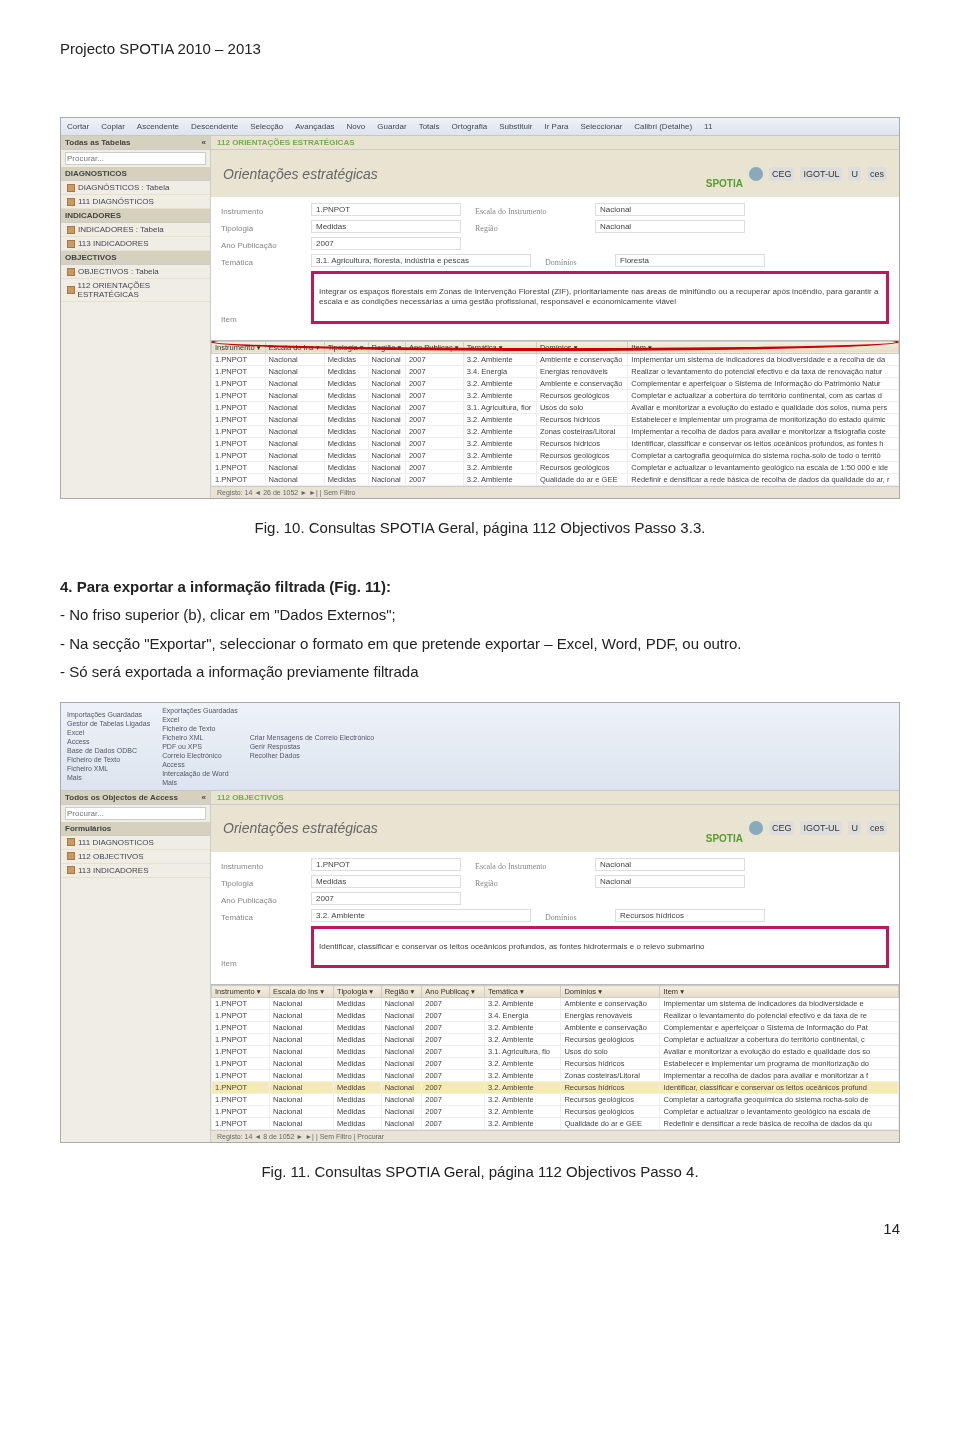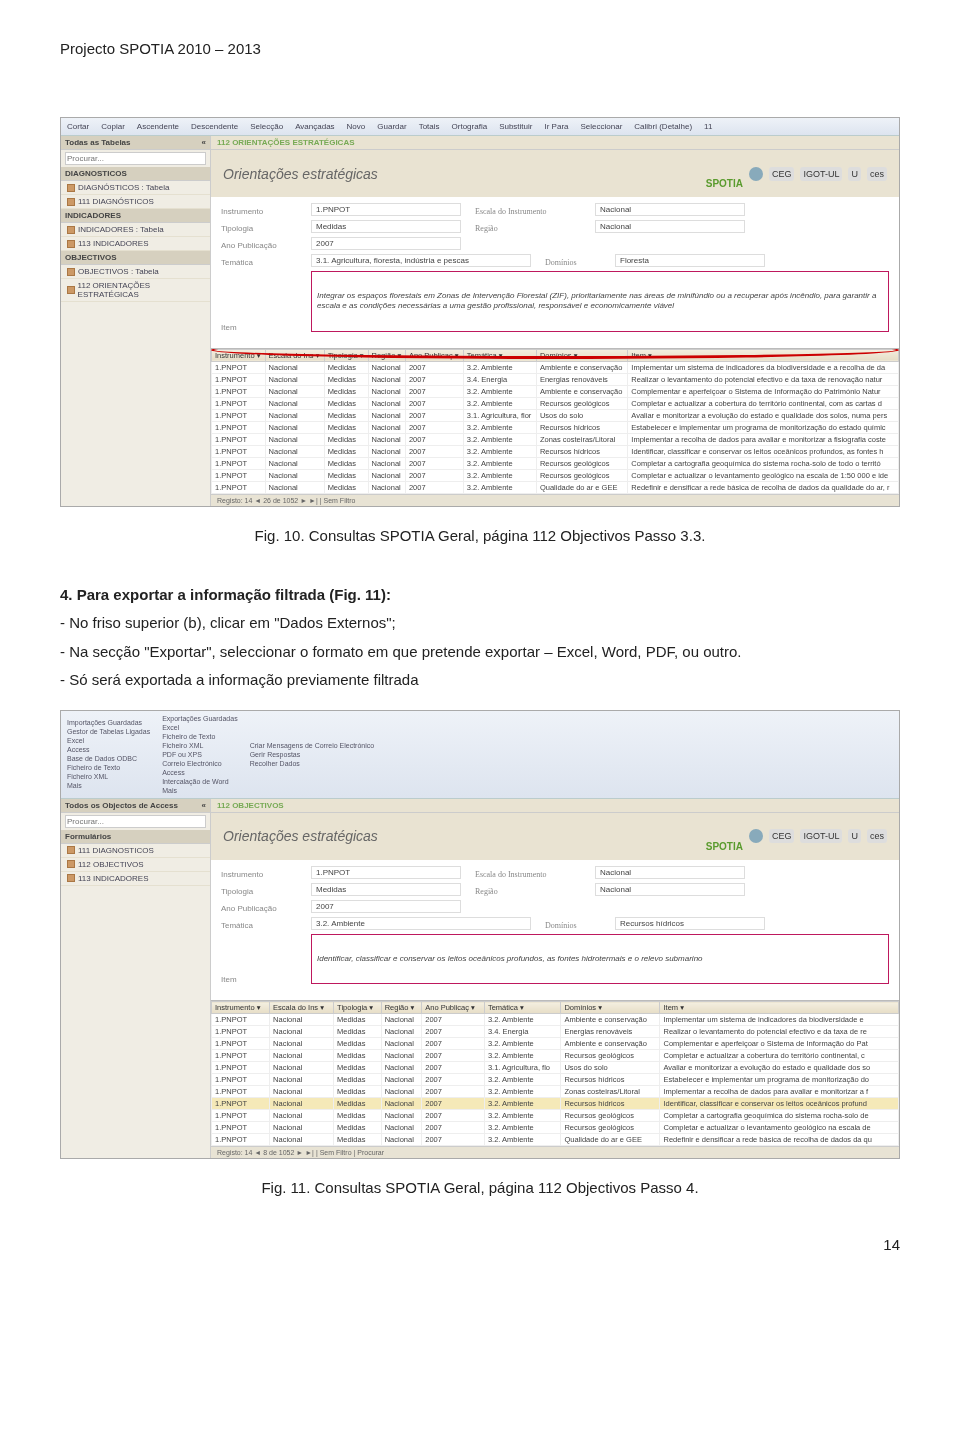--- a/index.html
+++ b/index.html
@@ -19,21 +19,21 @@
   .searchbox input { width:100%; font-size:8px; padding:1px; border:1px solid #ccc;}
   .formarea { flex:1; background:#fff; }
   .formtitle { background:#e9e3d2; padding:8px 12px; display:flex; justify-content:space-between; align-items:center;}
   .formtitle .t { font-style:italic; font-size:14px; color:#666;}
   .formtitle .logos { display:flex; gap:6px; align-items:center; font-size:9px;}
   .formfields { padding:6px 10px; font-size:8px; color:#666; }
   .frow { display:flex; gap:10px; margin-bottom:4px; align-items:flex-end;}
   .frow .lbl { width:80px; color:#888;}
   .frow .val { border:1px solid #ddd; padding:1px 4px; min-width:150px; background:#fff; color:#444;}
   .frow .lbl2 { width:110px; color:#888; margin-left:4px;font-family:Liberation Serif, serif;}
-  .itemtext { border:1px solid #be185d; padding:19px 5px; color:#444; line-height:1.3;font-style:italic; }
+  .itemtext { border:3px solid #be185d; padding:13px 5px; color:#444; line-height:1.3; }
   .grid { font-size:7.5px; border-top:1px solid #bbb; margin-top:6px; overflow:hidden;}
   .grid table { width:100%; border-collapse:collapse;}
   .grid th { background:linear-gradient(#f4efe0,#e6ddc6); border:1px solid #ccc; padding:1px 3px; font-weight:normal; color:#333; text-align:left; white-space:nowrap;}
   .grid td { border:1px solid #eee; padding:1px 3px; color:#444; white-space:nowrap; overflow:hidden;}
   .grid tr.sel td { background:#f5e9b8;}
   .statusbar { background:#e8e3d4; border-top:1px solid #ccc; font-size:7px; color:#666; padding:2px 6px; display:flex; gap:10px;}
   .caption { text-align:center; font-size:15px; margin:14px 0 40px;}
   .body-text { font-size:15px; line-height:1.5; margin:6px 0;}
   .body-text.bold { font-weight:bold;}
   .ellipse1 { position:absolute; border:3px solid #c00; border-radius:50%; }

